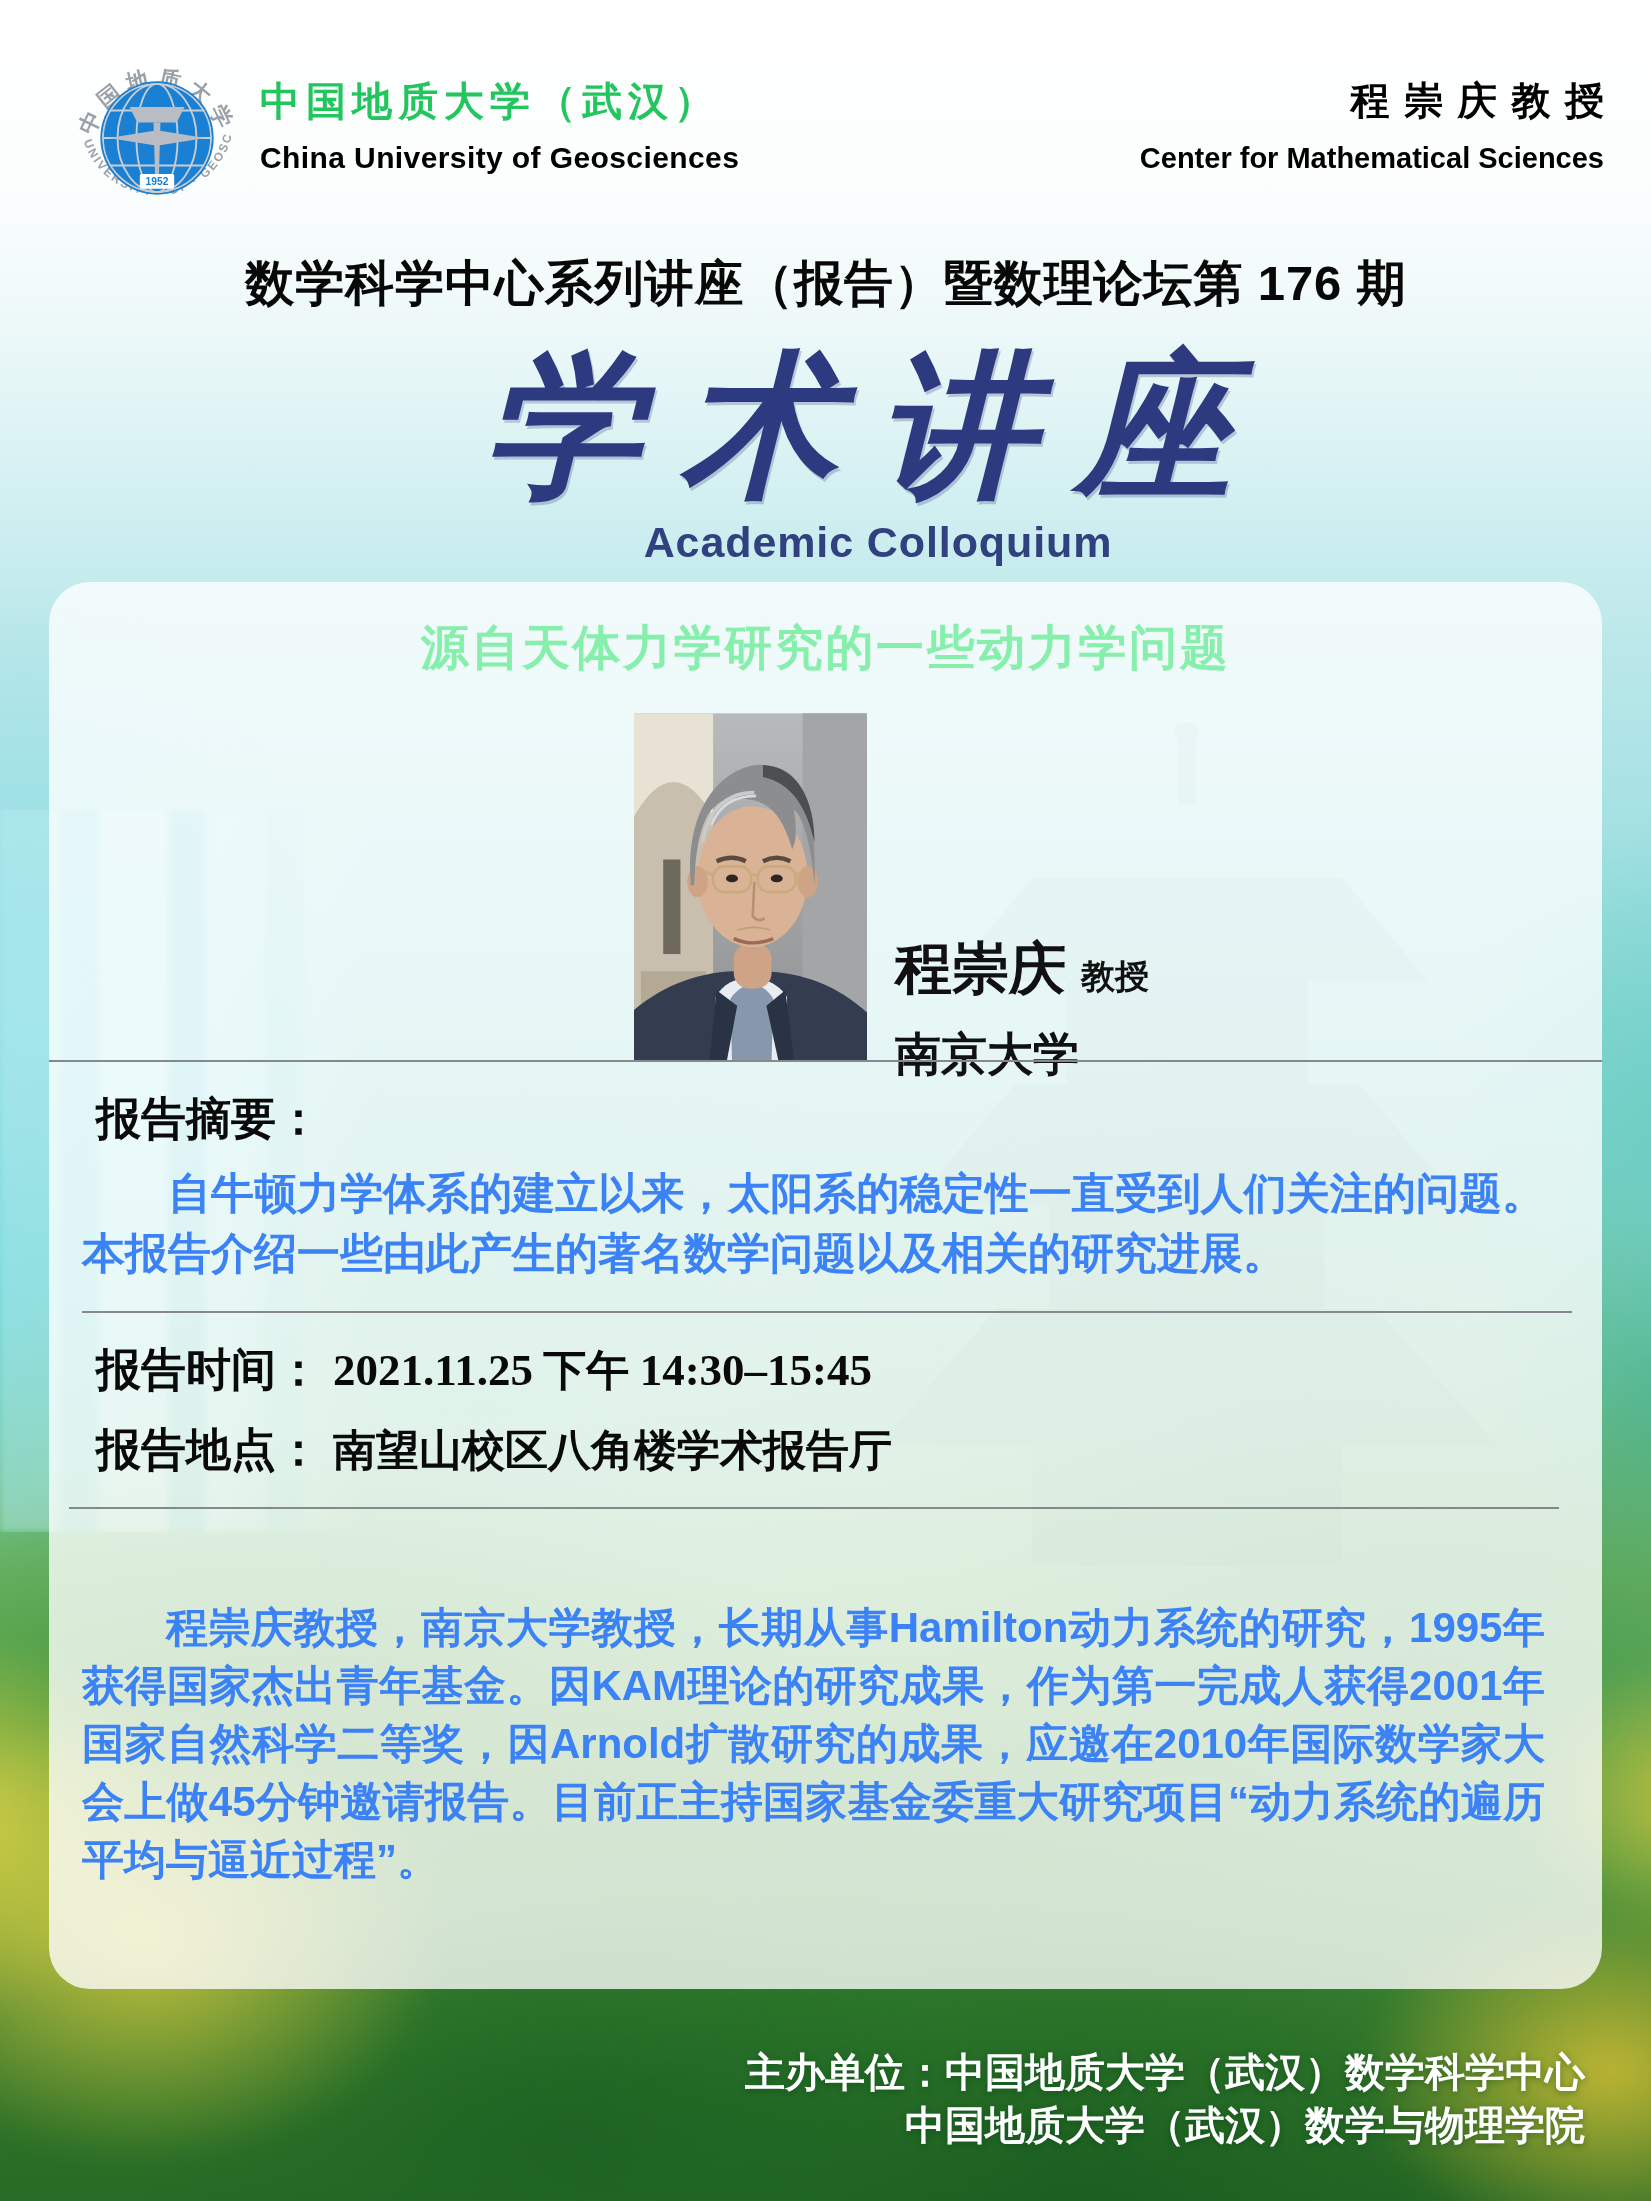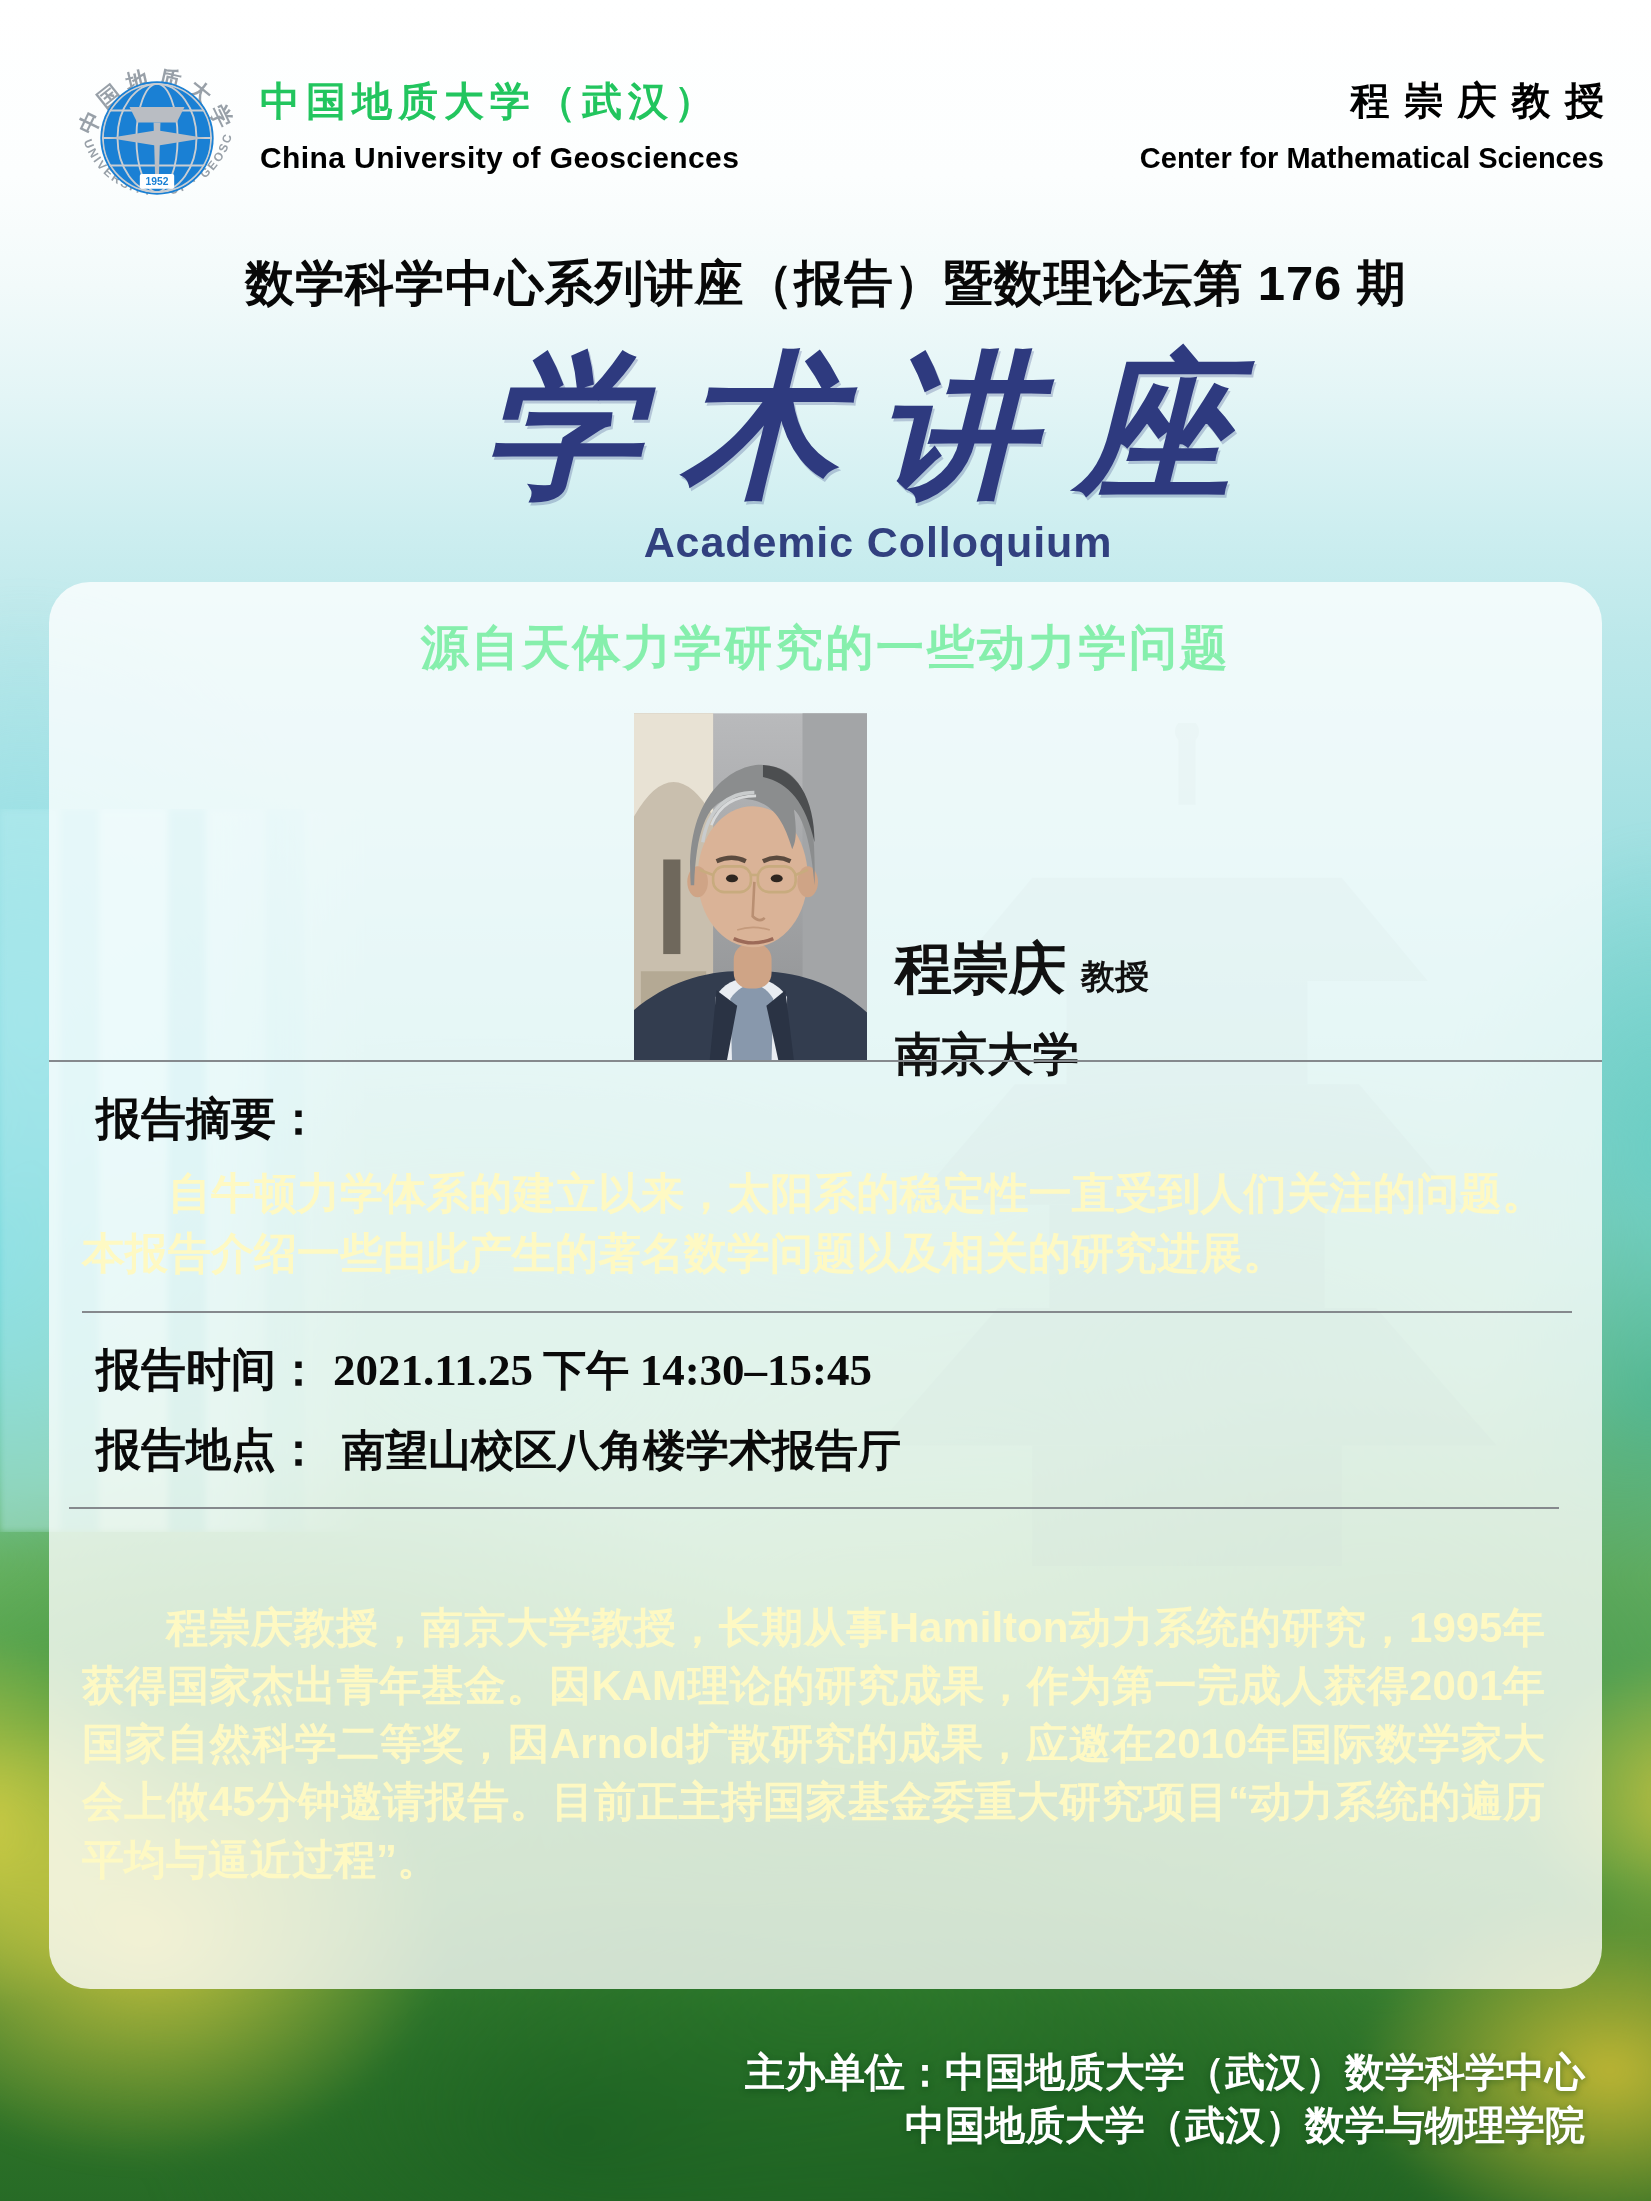--- a/index.html
+++ b/index.html
@@ -71,27 +71,27 @@
   
   .hr{position:absolute;height:1.7px;background:#85898d;z-index:3;}
   .hr1{left:49px;width:1553px;top:1060px;}
   .hr2{left:82px;width:1490px;top:1311px;}
   .hr3{left:69px;width:1490px;top:1507px;}
   
   .sec-head{position:absolute;left:96px;z-index:3;font-size:45px;font-weight:800;color:#0a0a0a;}
   .h-abs{top:1089px;}
   .h-bio{top:1539px;}
   .body-text{position:absolute;left:82px;width:1463px;z-index:3;
-    font-size:43px;line-height:60px;font-weight:700;color:#fef9c3;
+    font-size:43px;line-height:60px;font-weight:700;color:#3b82f6;
     text-indent:2em;text-align:justify;}
   .abs-body{top:1163px;}
   .bio-body{top:1599px;line-height:58px;font-size:42px;}
   .detail-row{position:absolute;left:96px;z-index:3;display:flex;align-items:baseline;}
   .row-time{top:1340px;}
-  .row-venue{top:1420px;gap:9px;}
+  .row-venue{top:1420px;}
   .detail-label{font-size:45px;font-weight:800;color:#0a0a0a;}
   .detail-value{font-size:43px;font-weight:700;color:#0a0a0a;margin-left:12px;}
   .serif{font-family:"Liberation Serif", serif;font-weight:700;font-size:45px;}
   .mid{margin:0 10.3px;}
   
   .footer{position:absolute;right:67px;top:2046px;text-align:right;z-index:3;
     color:#ffffff;font-weight:800;font-size:40px;line-height:53px;
     text-shadow:0 1.7px 6.9px rgba(0,60,20,.45);}
 </style>
 </head>

